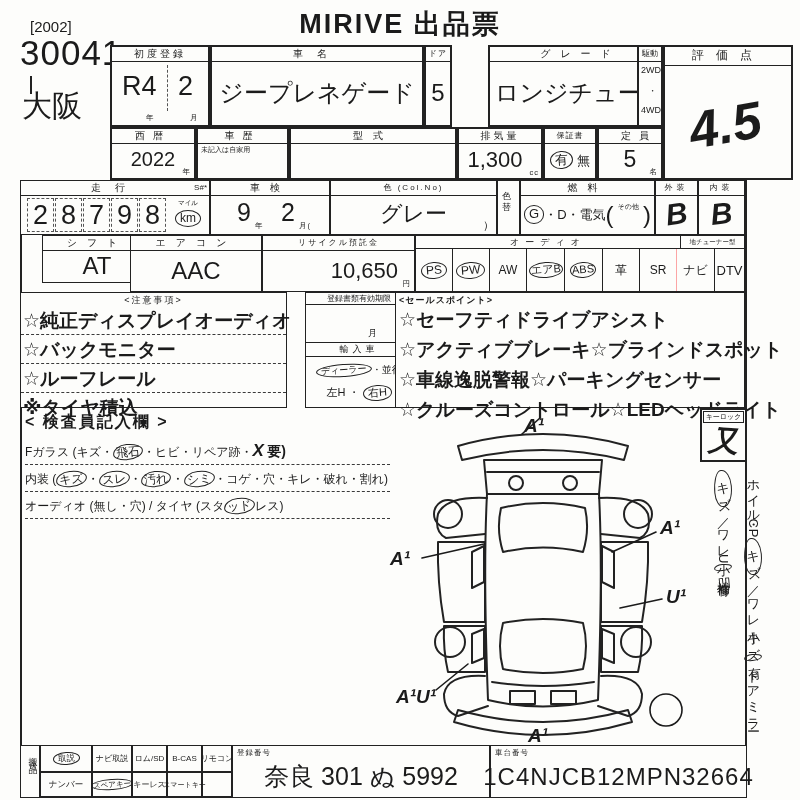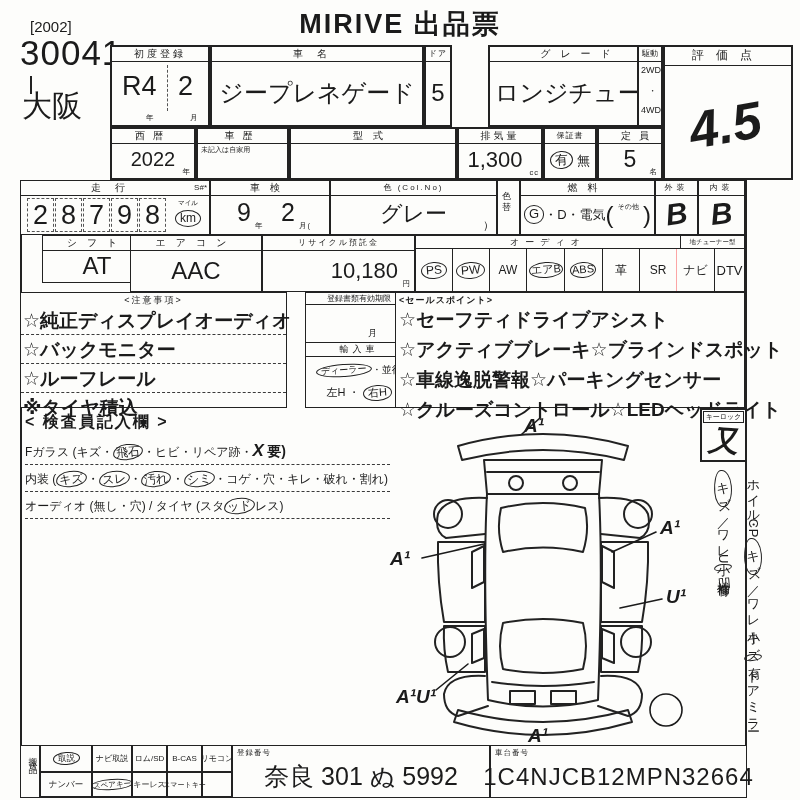--- a/index.html
+++ b/index.html
@@ -164,21 +164,21 @@
     <div class="val" style="left:0;top:14px;right:0;bottom:0;font-size:24px;">AT</div>
   </div>
 
   <div class="cell" style="left:130px;top:235px;width:132px;height:57px;">
     <div class="hdr" style="letter-spacing:10px;">エアコン</div>
     <div class="val" style="left:0;top:14px;right:0;bottom:0;font-size:24px;">AAC</div>
   </div>
 
   <div class="cell" style="left:262px;top:235px;width:153px;height:57px;">
     <div class="hdr sm" style="letter-spacing:2px;">リサイクル預託金</div>
-    <div class="val" style="left:0;top:14px;right:16px;bottom:0;justify-content:flex-end;font-size:22px;">10,180</div>
+    <div class="val" style="left:0;top:14px;right:16px;bottom:0;justify-content:flex-end;font-size:22px;">10,650</div>
     <div class="abs tinylbl" style="right:3px;bottom:2px;">円</div>
   </div>
 
   <div class="cell" style="left:415px;top:235px;width:330px;height:57px;">
     <div class="abs" style="left:0;top:0;width:264px;height:13px;border-bottom:1px solid #222;font-size:9px;text-align:center;letter-spacing:6px;">オーディオ</div>
     <div class="abs" style="left:264px;top:0;width:64px;height:13px;border-bottom:1px solid #222;border-left:1px solid #222;font-size:6.5px;text-align:center;line-height:12px;">地チューナー型</div>
     <div class="abs" style="left:0;top:13px;right:0;bottom:0;display:flex;">
       <div class="val nw" style="position:relative;width:36px;height:100%;border-right:1px solid #222;font-size:12px;">
           <span class="circ">PS</span>
         </div>

